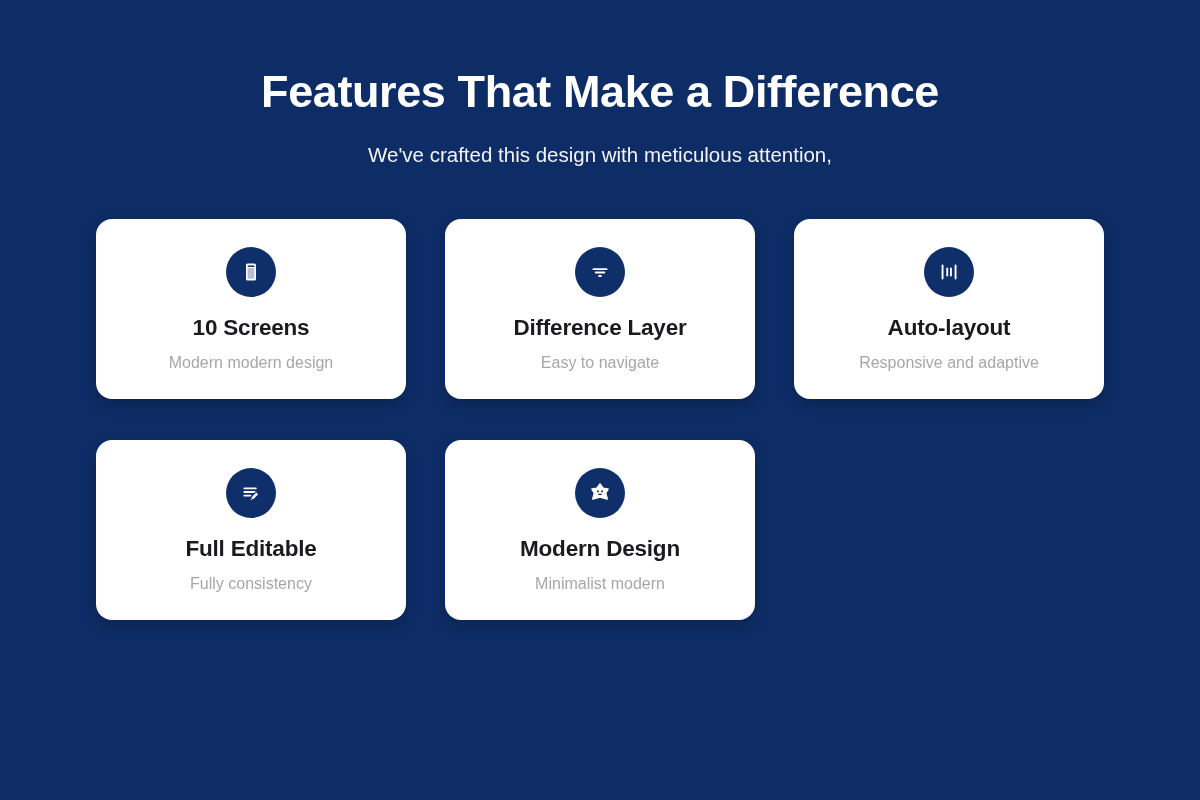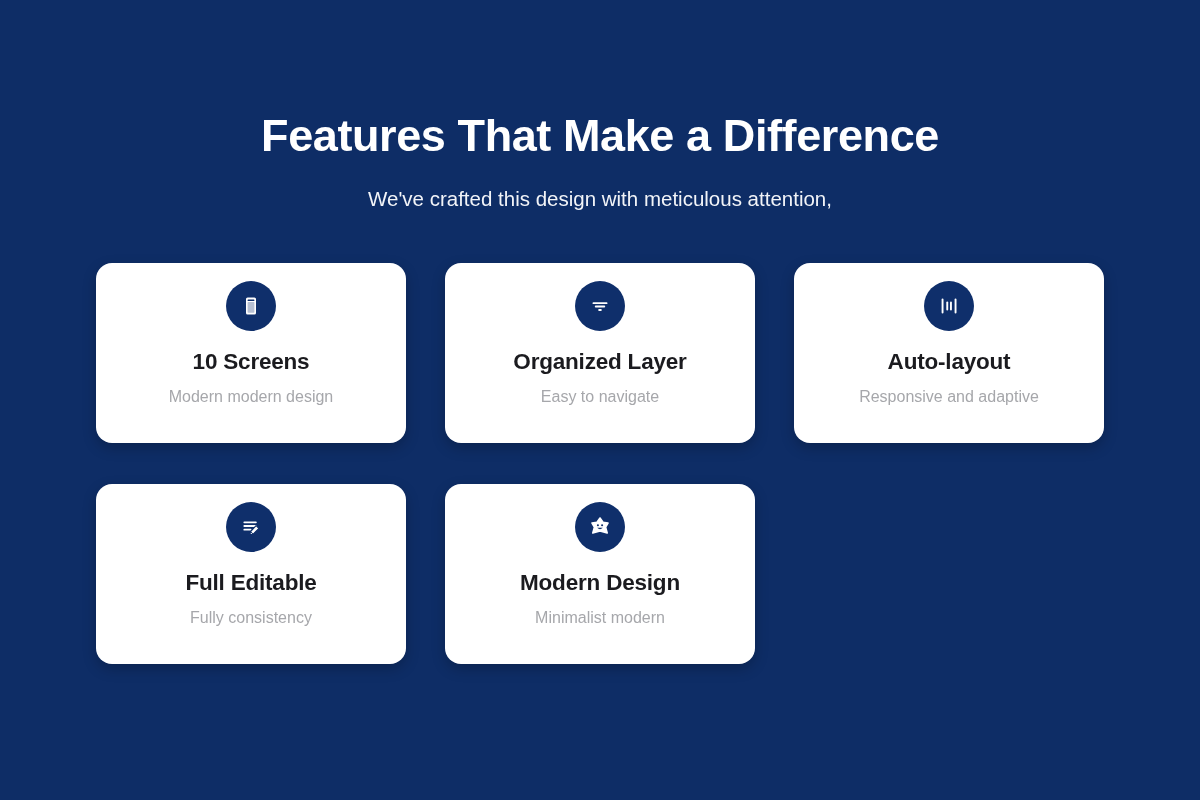--- a/index.html
+++ b/index.html
@@ -23,21 +23,21 @@
     position:relative;
     display:flex;
     flex-direction:column;
     align-items:center;
   }
 
   
   .header {
     width:100%;
     text-align:center;
-    padding-top:112px;
+    padding-top:68px;
   }
 
   .page-title {
     font-size:45px;
     font-weight:bold;
     color:#ffffff;
     letter-spacing:-0.4px;
     line-height:1.05;
   }
 
@@ -61,21 +61,21 @@
   }
 
   .feature-card {
     background:#ffffff;
     border-radius:16px;
     box-shadow:0 5px 14px rgba(0,0,0,0.22);
     display:flex;
     flex-direction:column;
     align-items:center;
     justify-content:flex-start;
-    padding-top:18px;
+    padding-top:28px;
   }
 
   .card-icon {
     width:50px;
     height:50px;
     border-radius:50%;
     background:#0f2f6b;
     display:flex;
     align-items:center;
     justify-content:center;
@@ -129,21 +129,21 @@
     </div>
 
     <div class="feature-card">
       <div class="card-icon">
         <svg width="26" height="26" viewBox="0 0 26 26" fill="none">
           <rect x="5.5" y="9.2" width="15" height="1.9" rx="0.95" fill="#ffffff"></rect>
           <rect x="7.8" y="12.6" width="10.4" height="1.9" rx="0.95" fill="#ffffff"></rect>
           <rect x="11.2" y="16.0" width="3.6" height="1.9" rx="0.95" fill="#ffffff"></rect>
         </svg>
       </div>
-      <div class="card-title">Organized Layer</div>
+      <div class="card-title">Difference Layer</div>
       <div class="card-desc">Easy to navigate</div>
     </div>
 
     <div class="feature-card">
       <div class="card-icon">
         <svg width="26" height="26" viewBox="0 0 26 26" fill="none">
           <rect x="5.6" y="5.6" width="1.9" height="14.8" rx="0.95" fill="#ffffff"></rect>
           <rect x="10.3" y="8.6" width="1.9" height="8.8" rx="0.95" fill="#ffffff"></rect>
           <rect x="14.0" y="8.6" width="1.9" height="8.8" rx="0.95" fill="#ffffff"></rect>
           <rect x="18.6" y="5.6" width="1.9" height="14.8" rx="0.95" fill="#ffffff"></rect>

